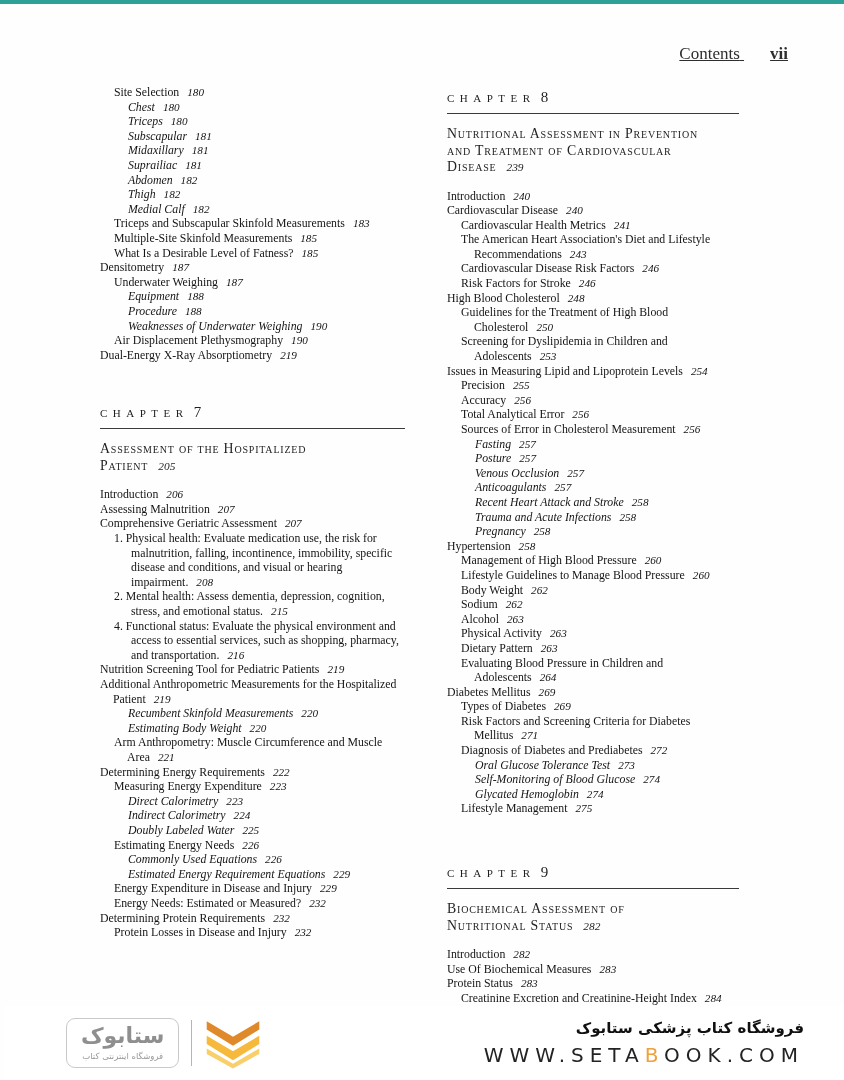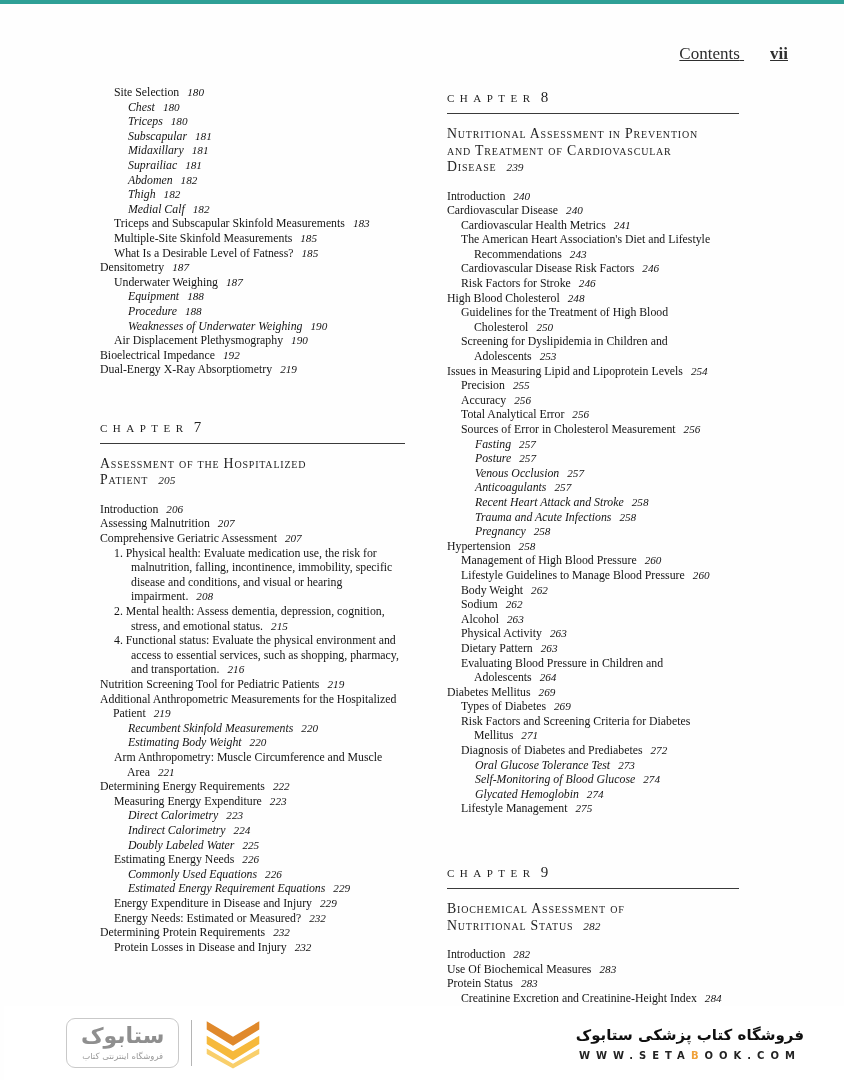--- a/index.html
+++ b/index.html
@@ -36,21 +36,21 @@
     padding:0 40px 0 62px;
   }
   .logo-group{display:flex;align-items:center;gap:12px;}
   .logo-badge{border:1.5px solid #c9c9c9;border-radius:9px;padding:4px 14px 6px;text-align:center;}
   .logo-text{font-family:"DejaVu Sans",sans-serif;font-size:22px;font-weight:bold;color:#8f8f8f;direction:rtl;line-height:1.15;}
   .logo-subtext{font-family:"DejaVu Sans",sans-serif;font-size:8.5px;color:#9a9a9a;direction:rtl;margin-top:2px;}
   .logo-divider{width:1px;height:46px;background:#b5b5b5;}
   .logo-icon{display:block;}
   .footer-right{text-align:right;}
   .tagline{font-family:"DejaVu Sans",sans-serif;font-weight:bold;font-size:15px;color:#101010;direction:rtl;margin-bottom:6px;}
-  .website{font-family:"DejaVu Sans",sans-serif;font-size:10px;font-weight:bold;letter-spacing:6px;color:#232323;white-space:nowrap;text-align:center;}
+  .website{font-family:"DejaVu Sans",sans-serif;font-size:20px;font-weight:normal;letter-spacing:6px;color:#232323;white-space:nowrap;}
 </style>
 </head>
 <body>
 
 <div class="page">
 
   <div class="top-strip"></div>
 
   <div class="running-head">
     <span class="head-word">Contents</span>
@@ -70,21 +70,20 @@
         <div class="entry lv2 it"><span class="txt">Medial Calf</span><span class="pg">182</span></div>
         <div class="entry lv1"><span class="txt">Triceps and Subscapular Skinfold Measurements</span><span class="pg">183</span></div>
         <div class="entry lv1"><span class="txt">Multiple-Site Skinfold Measurements</span><span class="pg">185</span></div>
         <div class="entry lv1"><span class="txt">What Is a Desirable Level of Fatness?</span><span class="pg">185</span></div>
         <div class="entry lv0"><span class="txt">Densitometry</span><span class="pg">187</span></div>
         <div class="entry lv1"><span class="txt">Underwater Weighing</span><span class="pg">187</span></div>
         <div class="entry lv2 it"><span class="txt">Equipment</span><span class="pg">188</span></div>
         <div class="entry lv2 it"><span class="txt">Procedure</span><span class="pg">188</span></div>
         <div class="entry lv2 it"><span class="txt">Weaknesses of Underwater Weighing</span><span class="pg">190</span></div>
         <div class="entry lv1"><span class="txt">Air Displacement Plethysmography</span><span class="pg">190</span></div>
-        <div class="entry lv0"><span class="txt">Bioelectrical Impedance</span><span class="pg">192</span></div>
         <div class="entry lv0"><span class="txt">Dual-Energy X-Ray Absorptiometry</span><span class="pg">219</span></div>
       </div>
 
     <div class="chapter">
       <div class="ch-label"><span class="ch-word">CHAPTER</span><span class="ch-num">7</span></div>
       <div class="ch-rule"></div>
       <div class="ch-title">Assessment of the Hospitalized<br>Patient<span class="pg">205</span></div>
     </div>
     <div class="entries">
         <div class="entry lv0"><span class="txt">Introduction</span><span class="pg">206</span></div>

